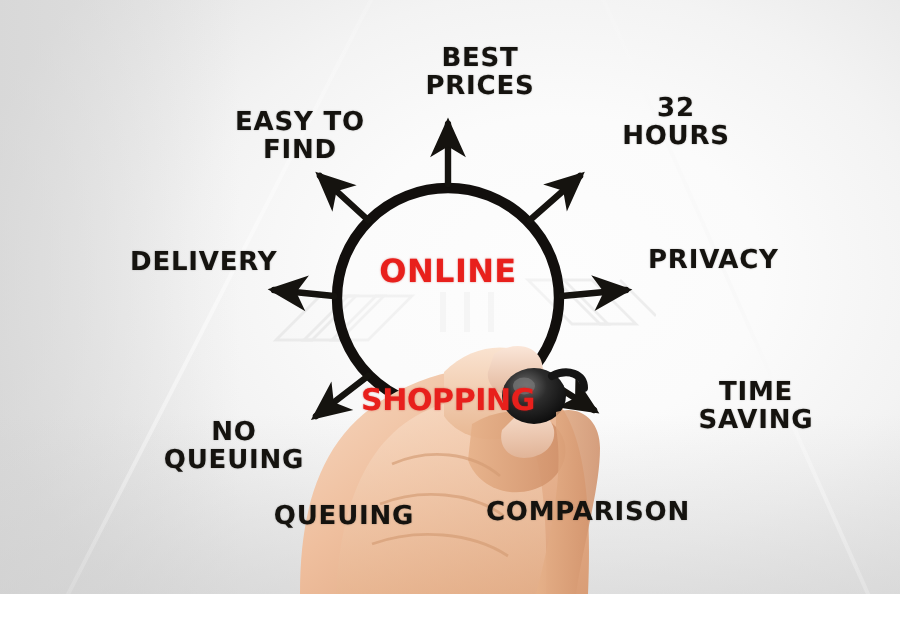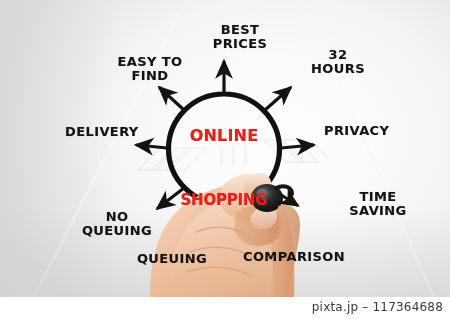--- a/index.html
+++ b/index.html
@@ -287,17 +287,14 @@
 
     <div class="node-label" id="label-time-saving">TIME
 SAVING</div>
 
     <div class="node-label" id="label-variety">QUEUING</div>
 
     <div class="node-label" id="label-comparison">COMPARISON</div>
 
   </div>
 
-  <div id="credit-bar">
-    <span id="credit-text">pixta.jp – 117364688</span>
-  </div>
 
 </div>
 
 </body></html>

